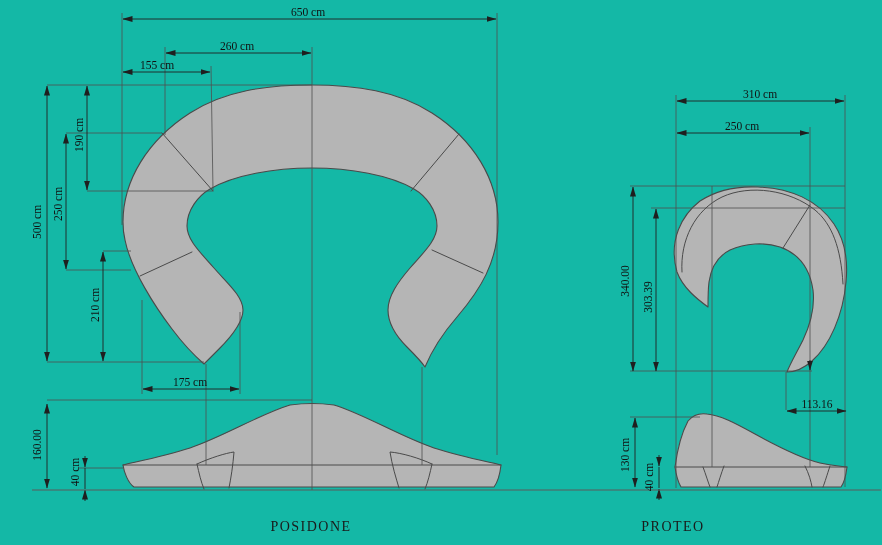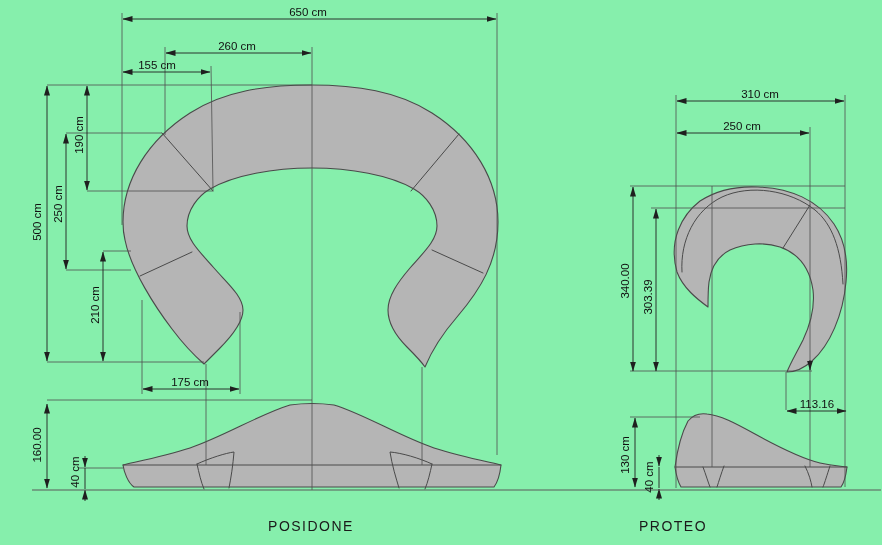--- a/index.html
+++ b/index.html
@@ -1,20 +1,20 @@
 <!DOCTYPE html>
 <html><head>
 <meta charset="utf-8">
 <style>
   html,body{margin:0;padding:0;background:#e8e8e8;}
   .canvas{
     position:relative;
     width:882px;height:545px;
-    background:#86efac;
-    font-family:Liberation Sans, sans-serif;
+    background:#14b8a6;
+    font-family:Liberation Serif, serif;
     overflow:hidden;
     text-align:right;
   }
   svg{position:absolute;left:0;top:0;}
   .shape{fill:#b5b5b5;stroke:#4a4a4a;stroke-width:1.1;stroke-linejoin:round;}
   .inner{fill:none;stroke:#4a4a4a;stroke-width:1;stroke-linecap:round;}
   .ext{fill:none;stroke:#4f4f4f;stroke-width:0.8;}
   .dim{fill:none;stroke:#1f1f1f;stroke-width:0.9;}
   .ground{fill:none;stroke:#5a5a5a;stroke-width:1.2;}
   .dimtext{font-size:11.5px;fill:#111;}

